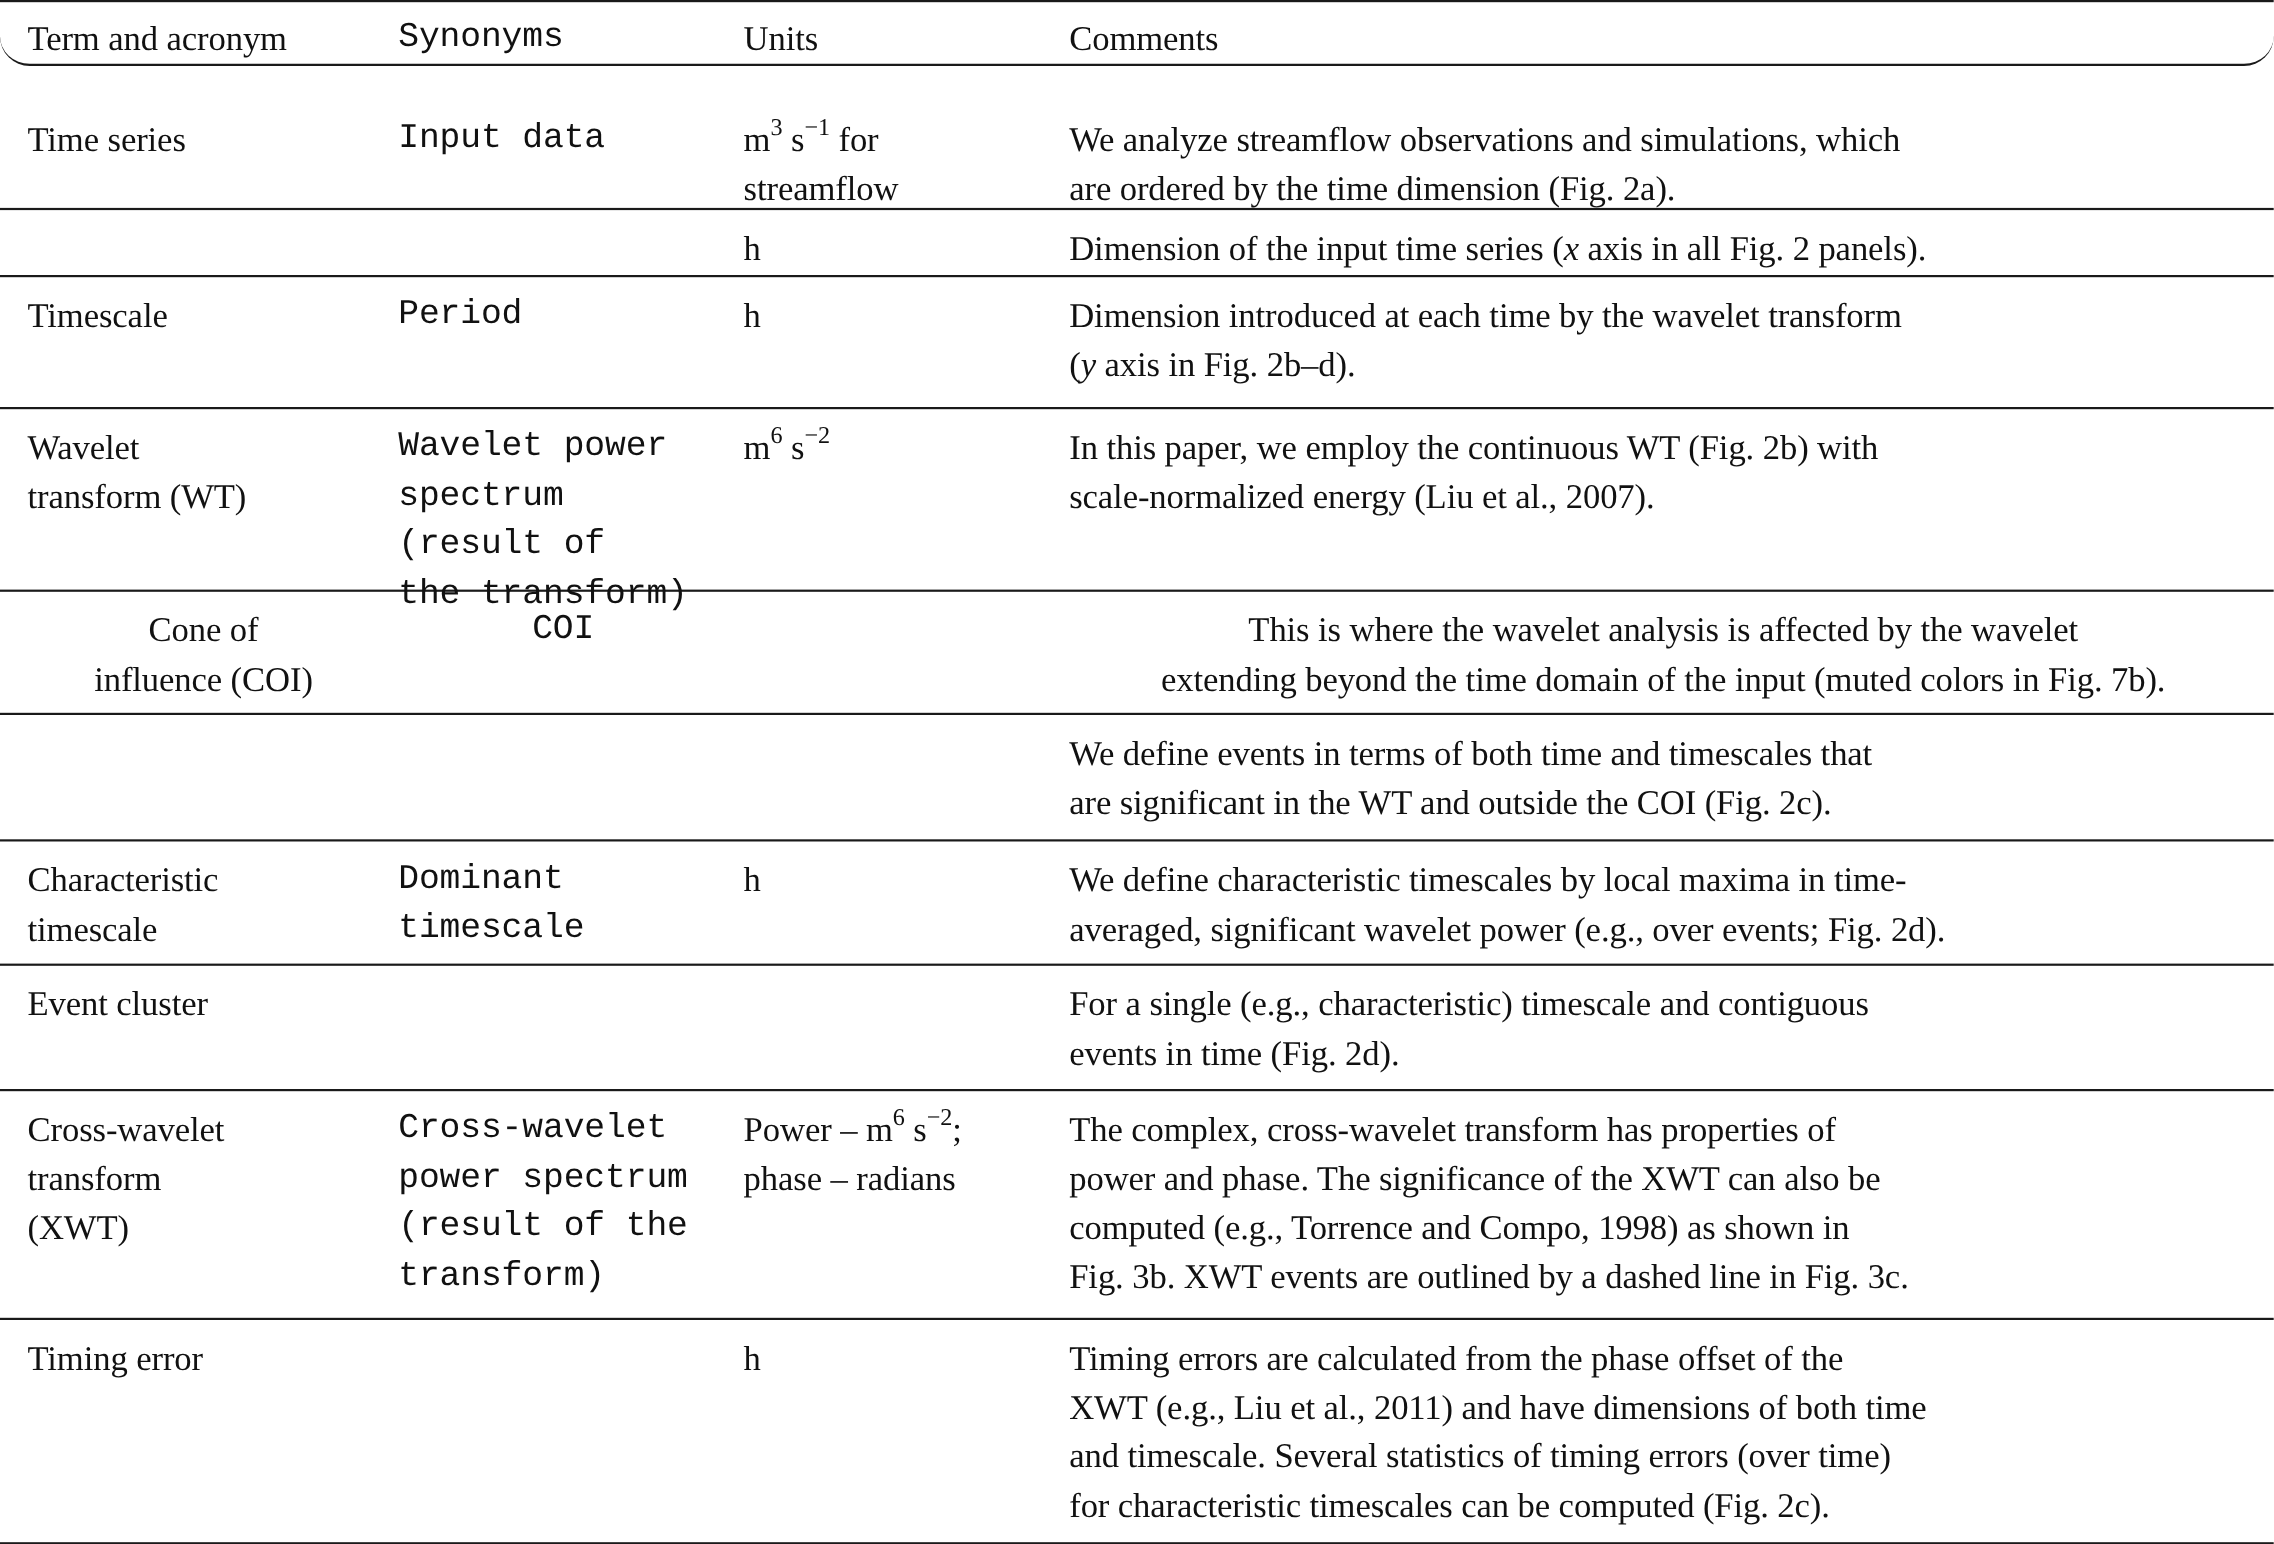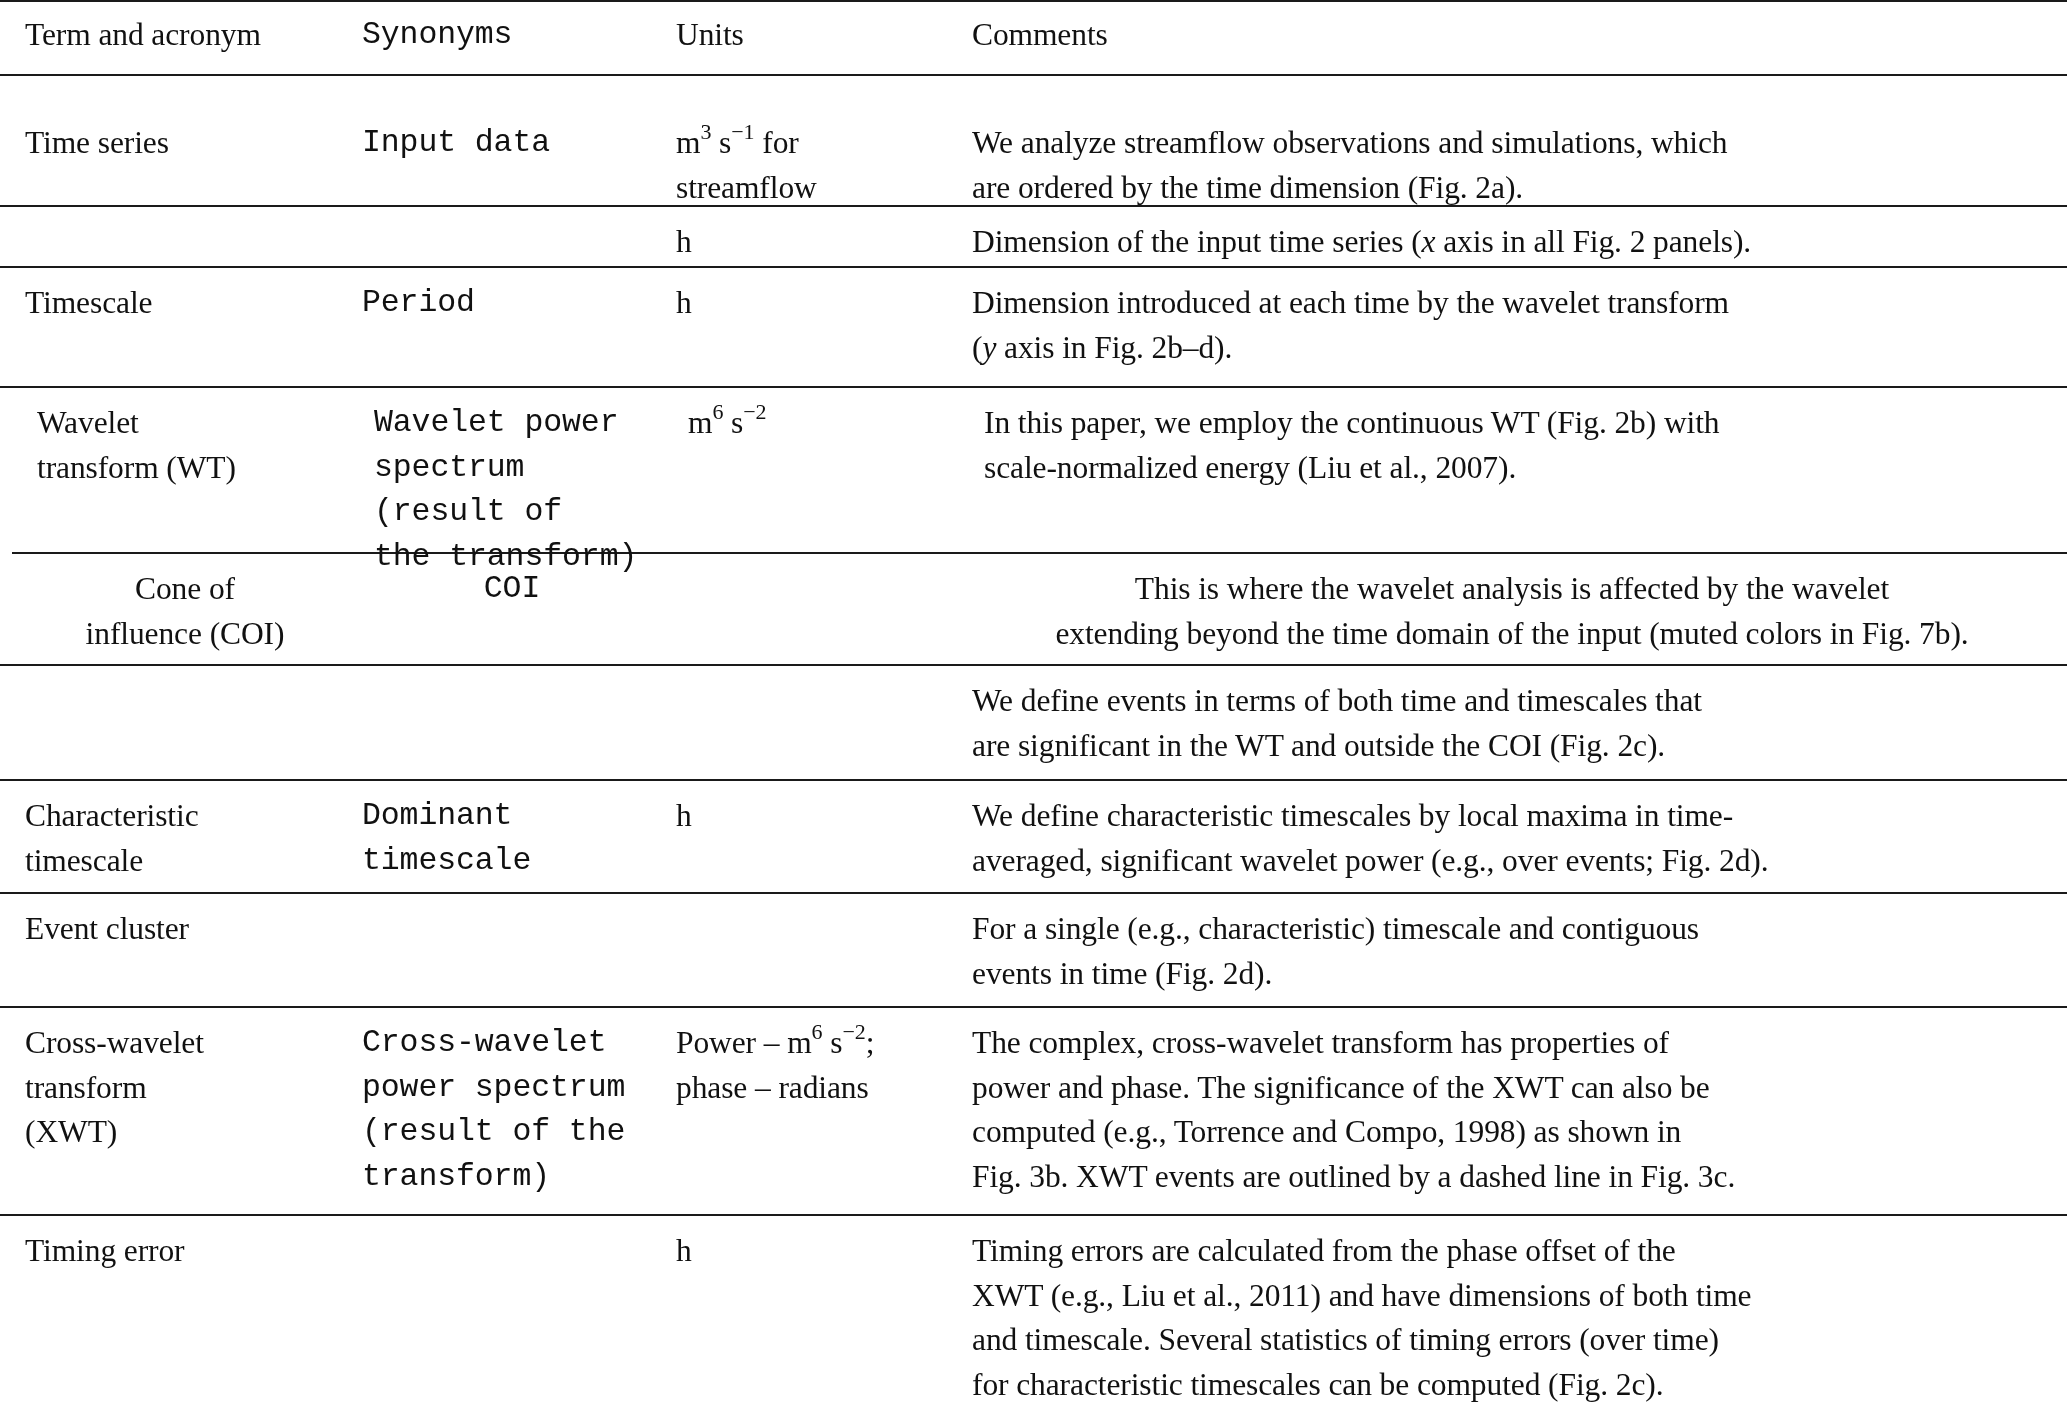--- a/index.html
+++ b/index.html
@@ -34,29 +34,29 @@
       line-height: 44.5px;
       white-space: pre-line;
       letter-spacing: -0.1px;
     }
     .c1 { left: 25px; width: 320px; }
     .c2 { left: 362px; width: 300px; font-family: Liberation Mono, monospace; }
     .c3 { left: 676px; width: 300px; }
     .c4 { left: 972px; width: 1080px; }
     .c4.text { width: 980px; }
 
-    .row.header { height: 74px; }
+    .row.header { height: 58px; border-radius: 27px; }
     .row.header .cell { top: 11px; }
 
     .row .cell { top: 13px; }
 
     .r-ts     { height: 99px; margin-top: 32px; }
     .r-time   { height: 61px; }
     .r-tsc    { height: 120px; }
-    .r-wt     { height: 166px; margin-left: 12px; }
+    .r-wt     { height: 166px; }
     .r-coi    { height: 112px; text-align: center; }
     .r-ev     { height: 115px; }
     .r-char   { height: 113px; }
     .r-clus   { height: 114px; }
     .r-xwt    { height: 208px; }
     .r-te     { height: 204px; }
 
     sup {
       font-size: 22px;
       line-height: 0;

